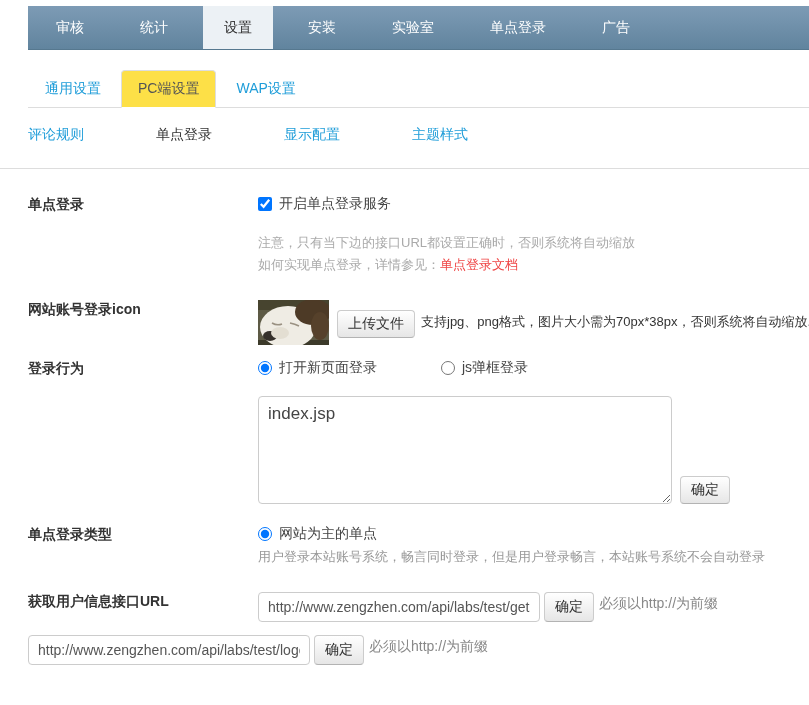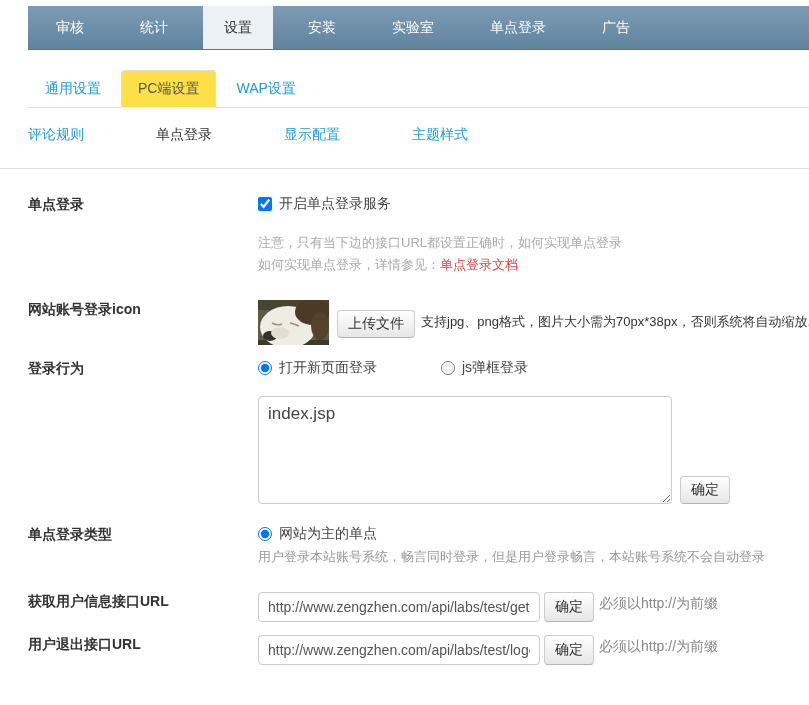--- a/index.html
+++ b/index.html
@@ -160,21 +160,21 @@
 <div class="content">
 
   <div class="row mt-sso">
     <div class="row-label">单点登录</div>
     <div class="row-control">
       <label class="check-line">
         <input type="checkbox" checked="" style="">
         <span>开启单点登录服务</span>
       </label>
       <div class="note">
-        <div>注意，只有当下边的接口URL都设置正确时，如何实现单点登录</div>
+        <div>注意，只有当下边的接口URL都设置正确时，否则系统将自动缩放</div>
         <div><span>如何实现单点登录，详情参见：</span><a>单点登录文档</a></div>
       </div>
     </div>
   </div>
 
   <div class="row mt-icon">
     <div class="row-label">网站账号登录icon</div>
     <div class="row-control icon-row-control">
       <svg class="login-icon" viewBox="0 0 71 45" aria-hidden="true">
         <rect x="0" y="0" width="71" height="45" fill="#5d5a45"></rect>
@@ -227,21 +227,20 @@
   <div class="row mt-get">
     <div class="row-label">获取用户信息接口URL</div>
     <div class="row-control url-line">
       <input class="url-input" type="text" spellcheck="false" value="http://www.zengzhen.com/api/labs/test/getU" style="">
       <button class="btn">确定</button>
       <div class="url-hint">必须以http://为前缀</div>
     </div>
   </div>
 
   <div class="row mt-out">
-    <div class="row-label">用户退出接口URL</div>
     <div class="row-control url-line">
       <input class="url-input" type="text" spellcheck="false" value="http://www.zengzhen.com/api/labs/test/logou" style="">
       <button class="btn">确定</button>
       <div class="url-hint">必须以http://为前缀</div>
     </div>
   </div>
 
 </div>
 
 </body></html>

